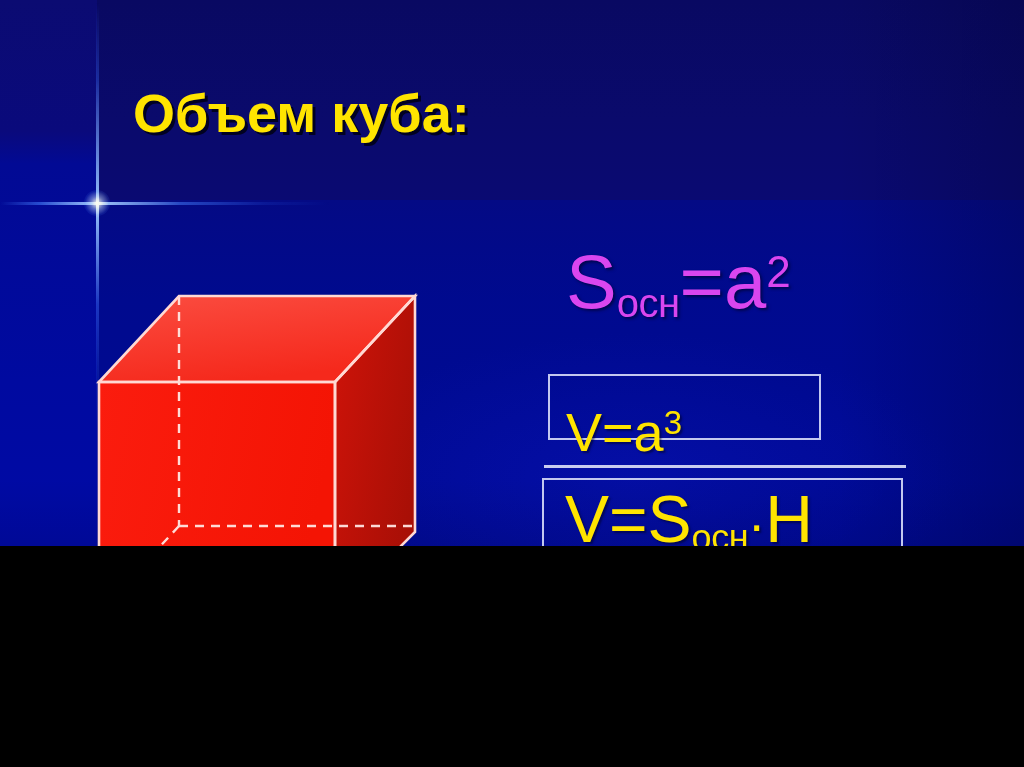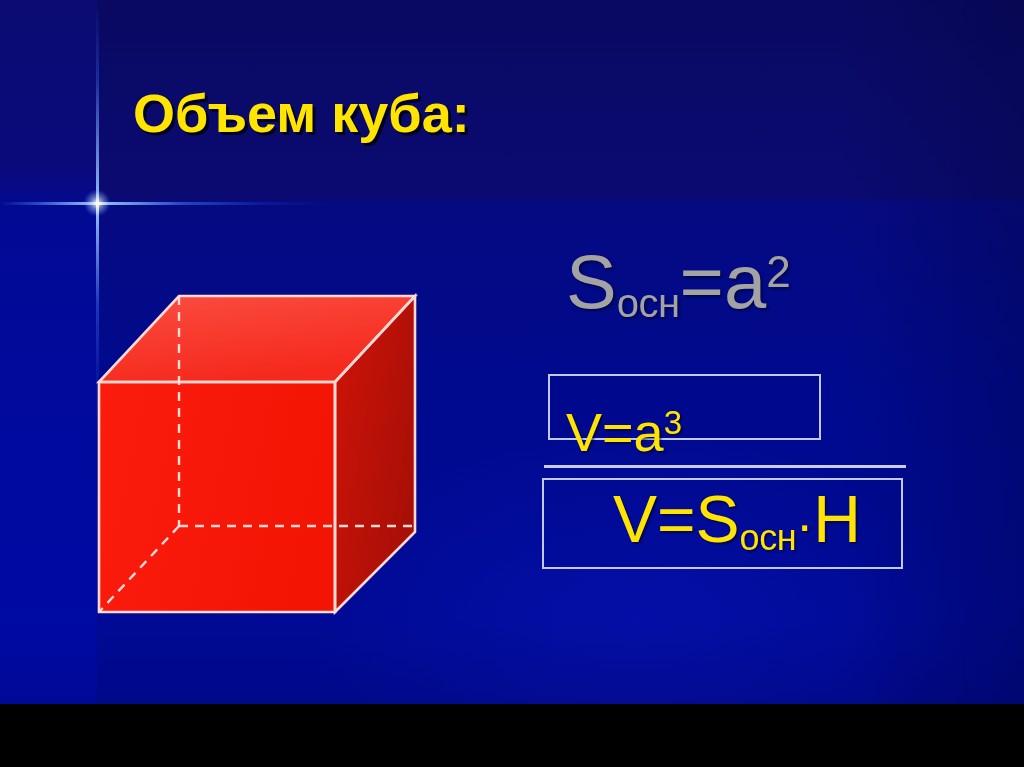--- a/index.html
+++ b/index.html
@@ -3,21 +3,21 @@
 <meta charset="utf-8">
 <style>
   html, body {
     margin: 0;
     padding: 0;
     background: #000000;
   }
   #slide {
     position: relative;
     width: 1024px;
-    height: 704px;
+    height: 546px;
     overflow: hidden;
     font-family: "Liberation Sans", sans-serif;
     background: #000a78;
   }
 
   
   .bg-base {
     position: absolute;
     inset: 0;
     background: linear-gradient(180deg,
@@ -146,21 +146,21 @@
   
   .formula {
     position: absolute;
     white-space: nowrap;
     font-family: "Liberation Sans", sans-serif;
   }
   .f-sosn {
     left: 566px;
     top: 238px;
     font-size: 76px;
-    color: #a3a3a3;
+    color: #d946ef;
     font-weight: normal;
     text-shadow: 2px 2px 3px rgba(0,0,30,0.55);
   }
   .f-sosn .sub {
     font-size: 40px;
     vertical-align: -0.22em;
     letter-spacing: -0.5px;
   }
   .f-sosn .sup {
     font-size: 44px;
@@ -193,21 +193,20 @@
     text-shadow: 2px 2px 2px rgba(0,0,30,0.5);
   }
   .f-va3 .sup { font-size: 33px; vertical-align: 0.52em; }
 
   .f-vsh {
     left: 565px;
     top: 481px;
     font-size: 66px;
     color: #ffe400;
     text-shadow: 2px 2px 2px rgba(0,0,30,0.5);
-    margin-left: 48px;
   }
   .f-vsh .sub {
     font-size: 36px;
     vertical-align: -0.22em;
     letter-spacing: -0.5px;
   }
   .f-vsh .dot { font-size: 52px; }
 </style>
 </head>
 <body>

